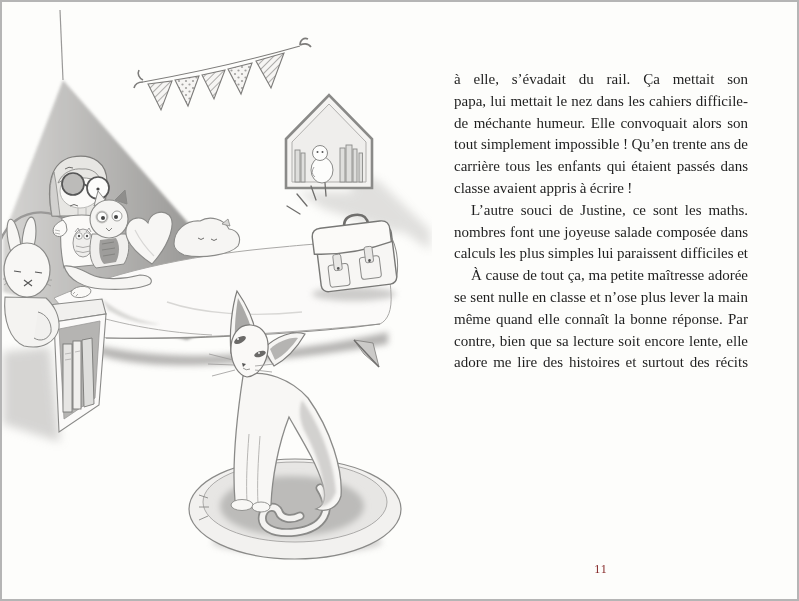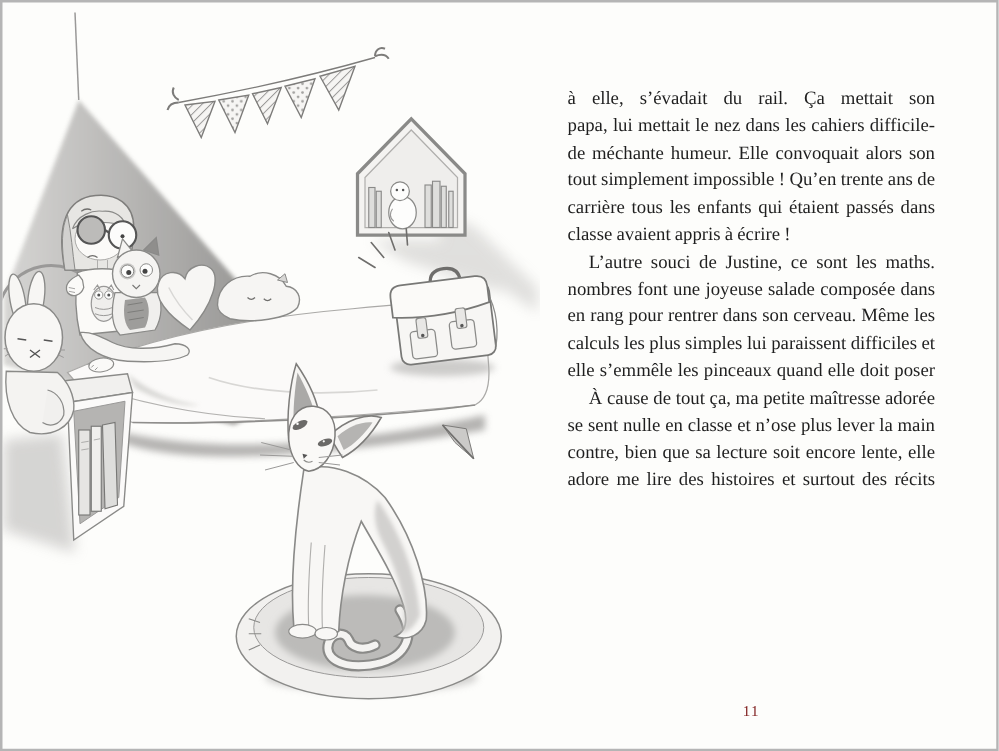--- a/index.html
+++ b/index.html
@@ -244,24 +244,23 @@
   <div class="textcol">
     <div class="line">à elle, s’évadait du rail. Ça mettait son enseignante</div>
     <div class="line">papa, lui mettait le nez dans les cahiers difficile-</div>
     <div class="line">de méchante humeur. Elle convoquait alors son</div>
     <div class="line">tout simplement impossible ! Qu’en trente ans de</div>
     <div class="line">carrière tous les enfants qui étaient passés dans sa</div>
     <div class="line last">classe avaient appris à écrire !</div>
 
     <div class="line indent">L’autre souci de Justine, ce sont les maths. Les</div>
     <div class="line">nombres font une joyeuse salade composée dans sa</div>
-    <div class="line">en rang pour rentrer dans son cerveau. Même les</div>
     <div class="line">calculs les plus simples lui paraissent difficiles et</div>
-    <div class="line">elle s’emmêle les pinceaux quand elle doit poser</div>
 
     <div class="line indent">À cause de tout ça, ma petite maîtresse adorée</div>
     <div class="line">se sent nulle en classe et n’ose plus lever la main</div>
+    <div class="line">même quand elle connaît la bonne réponse. Par</div>
     <div class="line">contre, bien que sa lecture soit encore lente, elle</div>
     <div class="line">adore me lire des histoires et surtout des récits fan-</div>
   </div>
 
   <div class="pagenum">11</div>
 </div>
 
 </body></html>

